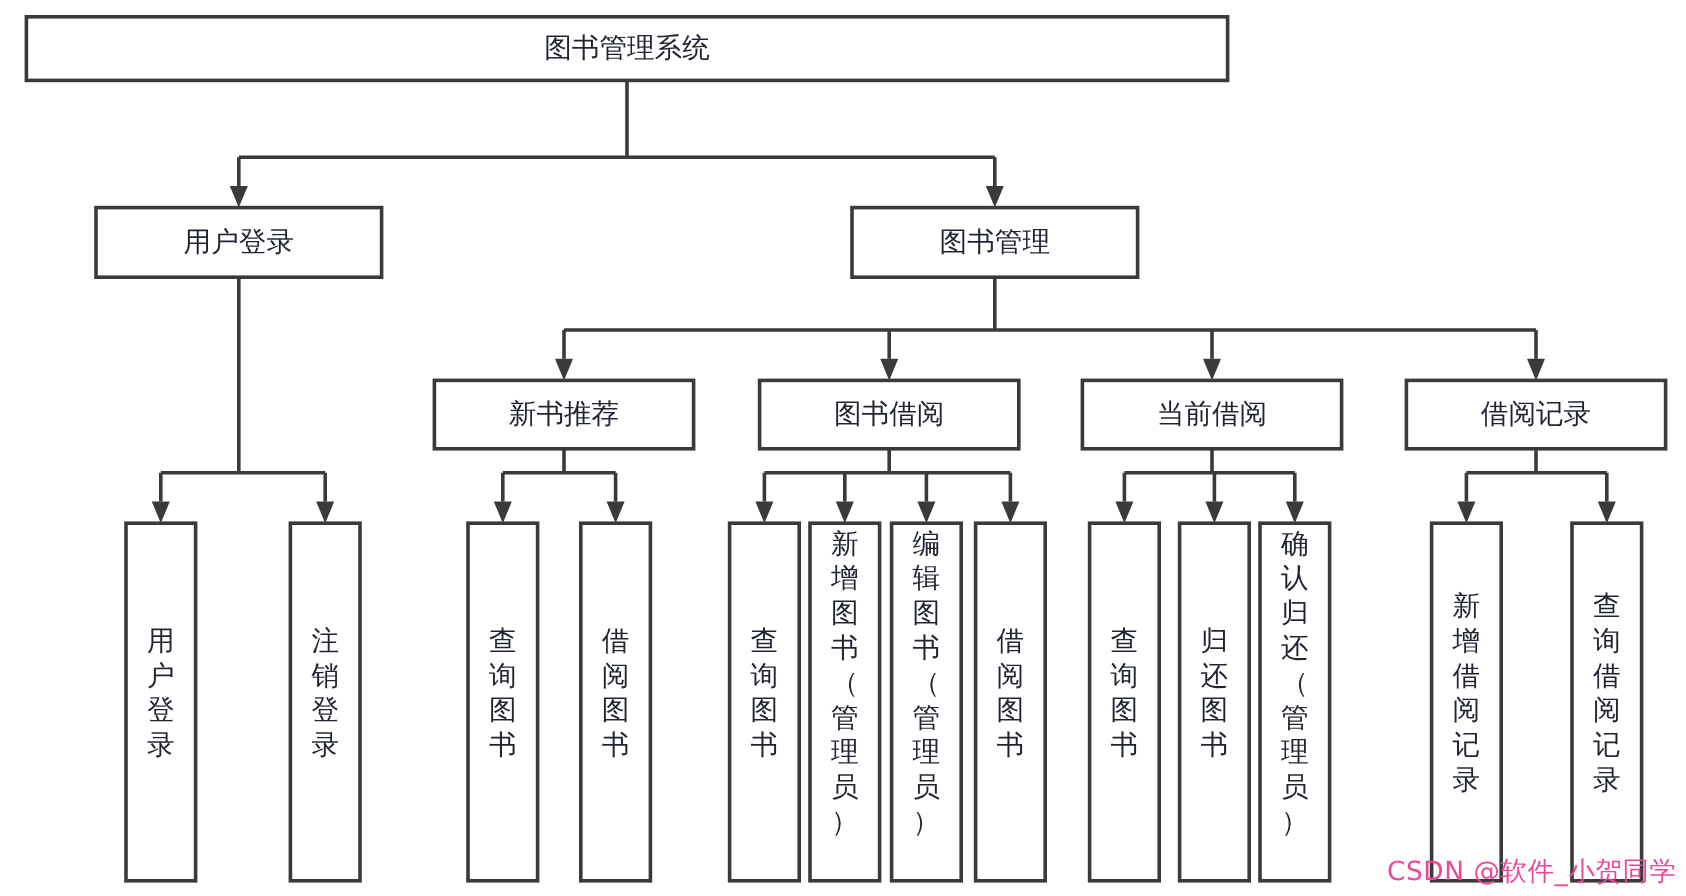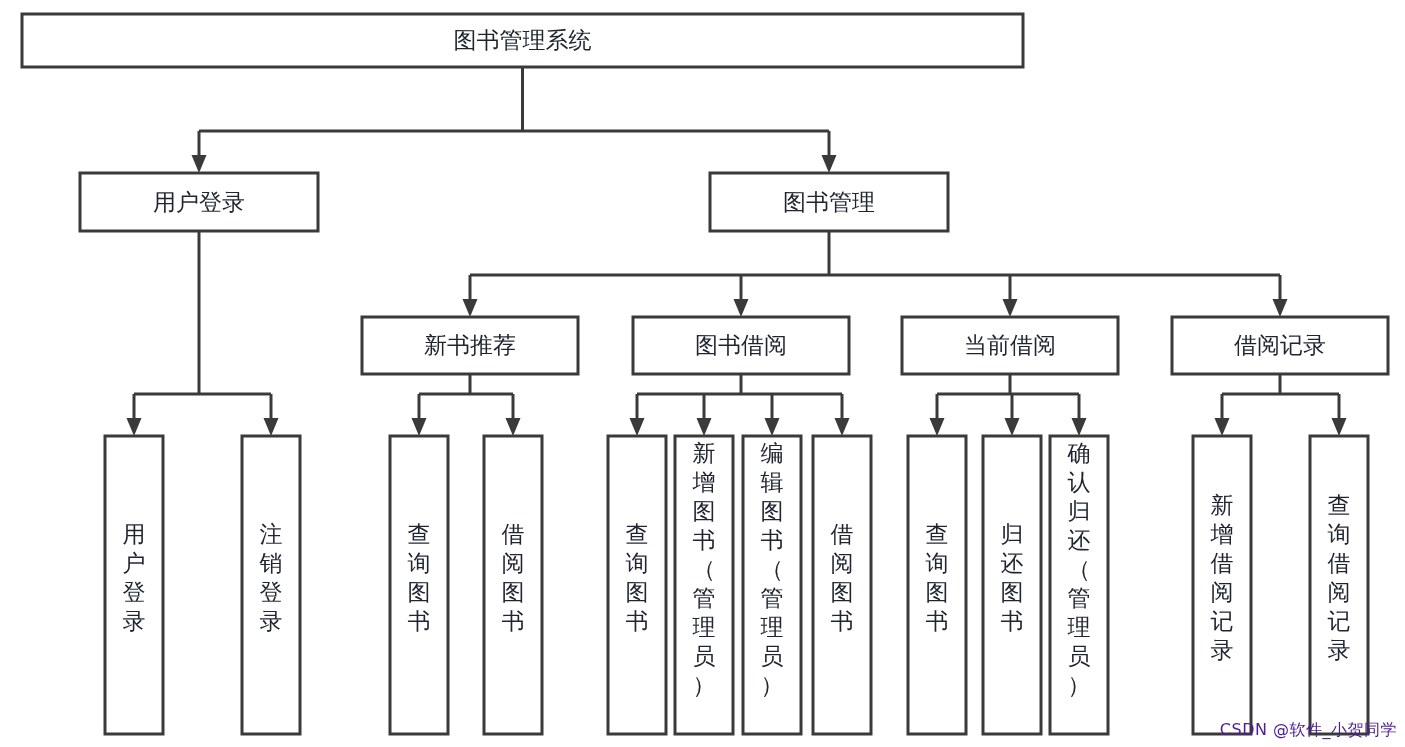--- a/index.html
+++ b/index.html
@@ -53,22 +53,22 @@
   .node-label-vertical {
     fill: #1f2430;
     font-family: "DejaVu Sans", "Liberation Sans", sans-serif;
     font-size: 23px;
     text-anchor: middle;
   }
   .watermark-text {
     position: absolute;
     right: 8px;
     bottom: 6px;
-    color: #4c1d95;
-    font-size: 16px;
+    color: #ec4899;
+    font-size: 22px;
     font-family: "DejaVu Sans", "Liberation Sans", sans-serif;
     letter-spacing: 0.5px;
     white-space: nowrap;
     user-select: none;
   }
 </style>
 </head>
 <body>
 
 <div id="diagram-root">

